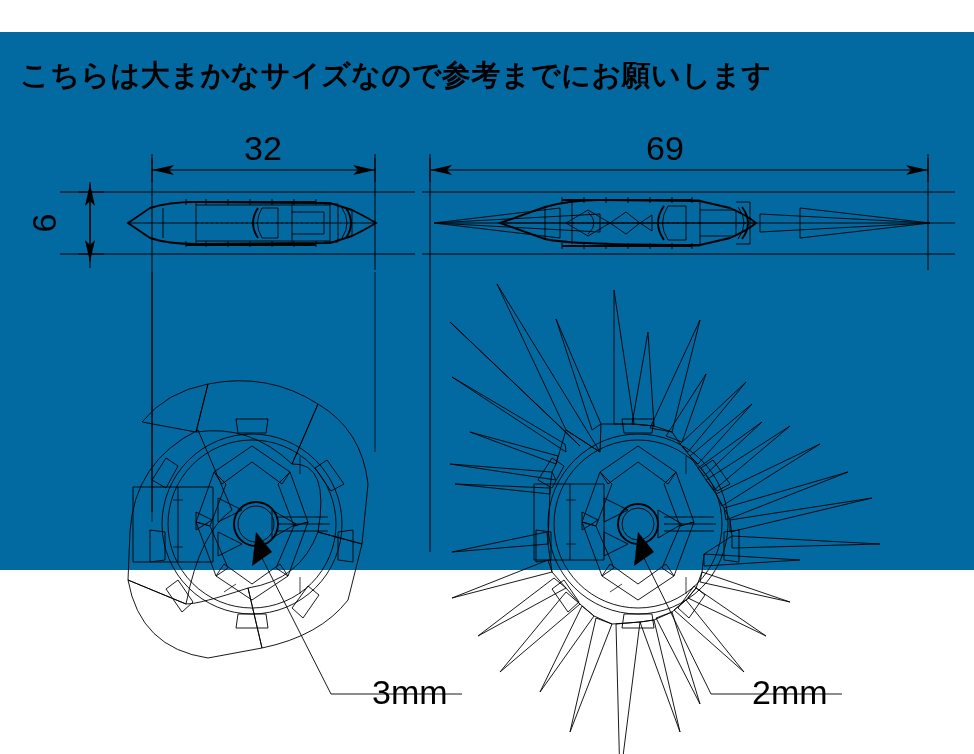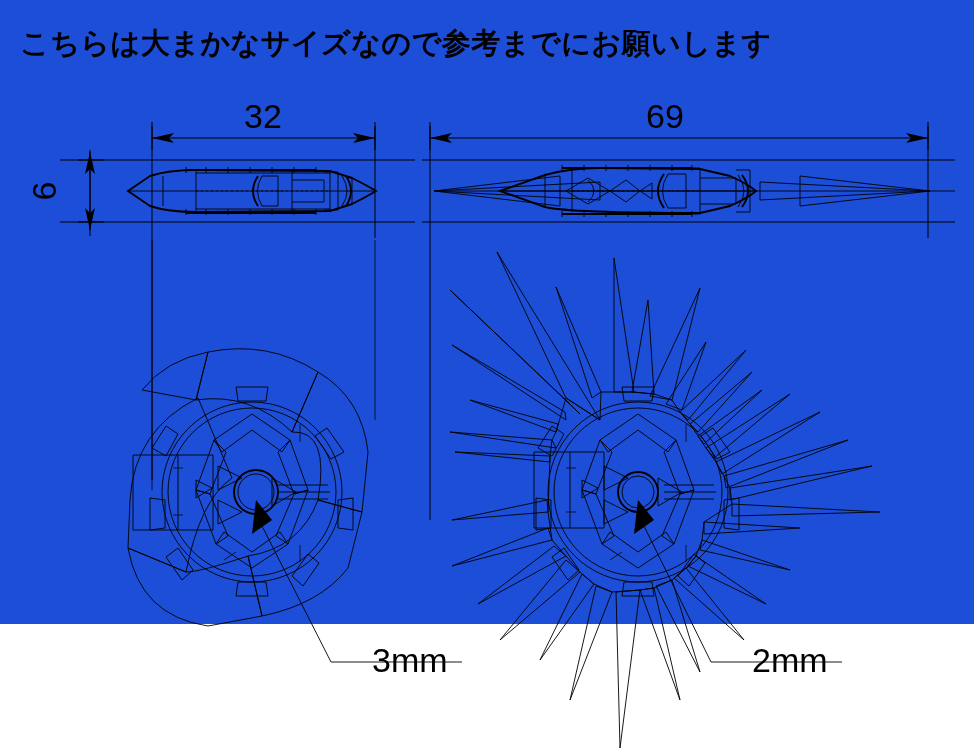--- a/index.html
+++ b/index.html
@@ -1,18 +1,18 @@
 <!DOCTYPE html>
 <html><head>
 <meta charset="utf-8">
 <style>
   html,body{margin:0;padding:0;background:#ffffff;}
   body{width:974px;height:754px;overflow:hidden;
        font-family:"Liberation Sans", sans-serif;color:#000;}
-  #root{position:relative;width:974px;height:624px;background:#1d4ed8;}
+  #root{position:relative;width:974px;height:538px;background:#0369a1;margin-top:32px;}
   #title{position:absolute;left:20px;top:24px;font-family:"Liberation Serif", serif;
          font-weight:bold;font-size:29px;letter-spacing:0.5px;white-space:nowrap;color:#000;}
   svg#draw{position:absolute;left:0;top:0;width:974px;height:754px;}
   .dimtext{font-family:"Liberation Sans", sans-serif;font-size:34px;fill:#000;}
   .labeltext{font-family:"Liberation Sans", sans-serif;font-size:34px;fill:#000;}
   .ln{stroke:#000;fill:none;stroke-width:1.1;}
   .thin{stroke:#000;fill:none;stroke-width:0.9;}
   .hair{stroke:#000;fill:none;stroke-width:0.75;}
   .thick{stroke:#000;fill:none;stroke-width:1.9;}
   .cl{stroke:#000;fill:none;stroke-width:1.0;}

